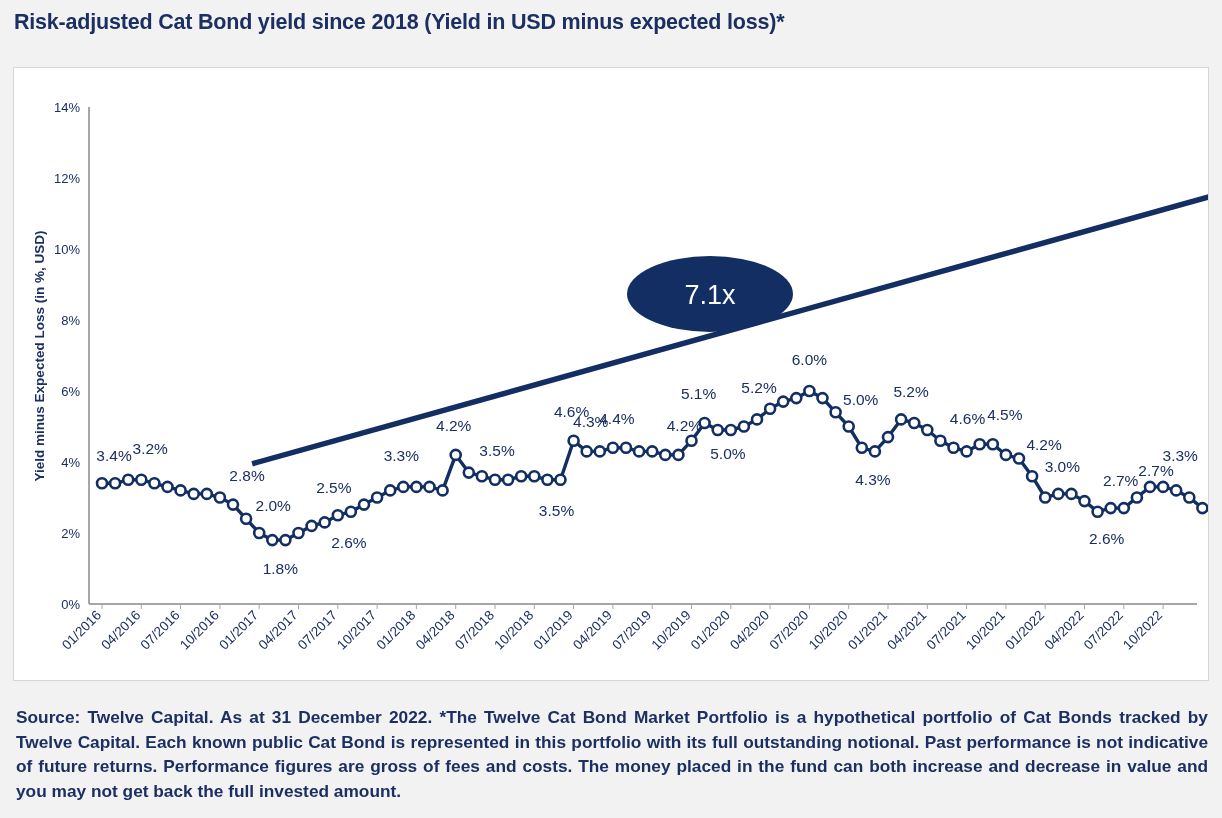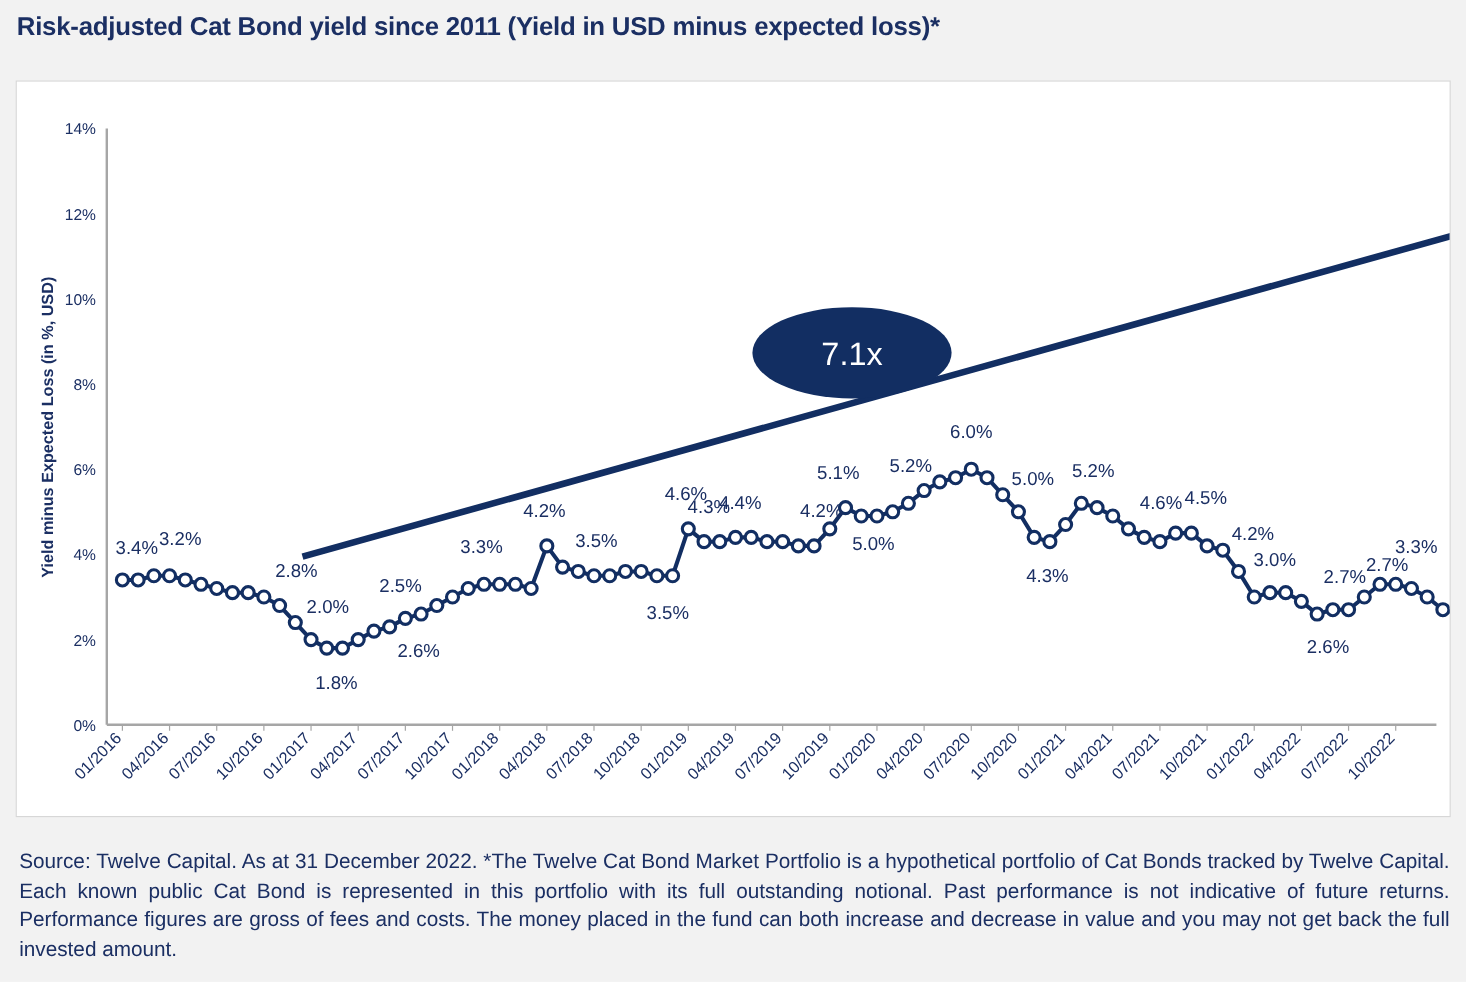--- a/index.html
+++ b/index.html
@@ -31,35 +31,35 @@
     background: #ffffff;
     border: 1px solid #d7d7d7;
     box-sizing: border-box;
   }
   .chart-svg { display: block; }
   .footnote {
     position: absolute;
     left: 16px; top: 705px;
     width: 1192px;
     font-size: 17.3px;
-    font-weight: normal;
+    font-weight: bold;
     line-height: 1.42;
     color: #1b2f63;
     text-align: justify;
   }
   .yaxis-title {
     font-weight: bold;
   }
 </style>
 </head>
 <body>
 
 <div id="page">
 
-  <div class="title">Risk-adjusted Cat Bond yield since 2011 (Yield in USD minus expected loss)*</div>
+  <div class="title">Risk-adjusted Cat Bond yield since 2018 (Yield in USD minus expected loss)*</div>
 
   <div class="chart-card">
     <svg class="chart-svg" id="chart" width="1194" height="612" viewBox="0 0 1194 612" xmlns="http://www.w3.org/2000/svg">
       <g>
         <line id="yaxis-line" x1="75" y1="39" x2="75" y2="536" stroke="#a6a6a6" stroke-width="2"></line>
         <line id="xaxis-line" x1="75" y1="536" x2="1183" y2="536" stroke="#a6a6a6" stroke-width="2"></line>
       </g>
       <g id="ytick-group">
           <text x="66" y="541" text-anchor="end" fill="#1b2f63" font-size="13" font-family="Liberation Sans, sans-serif">0%</text>
           <text x="66" y="470" text-anchor="end" fill="#1b2f63" font-size="13" font-family="Liberation Sans, sans-serif">2%</text>

